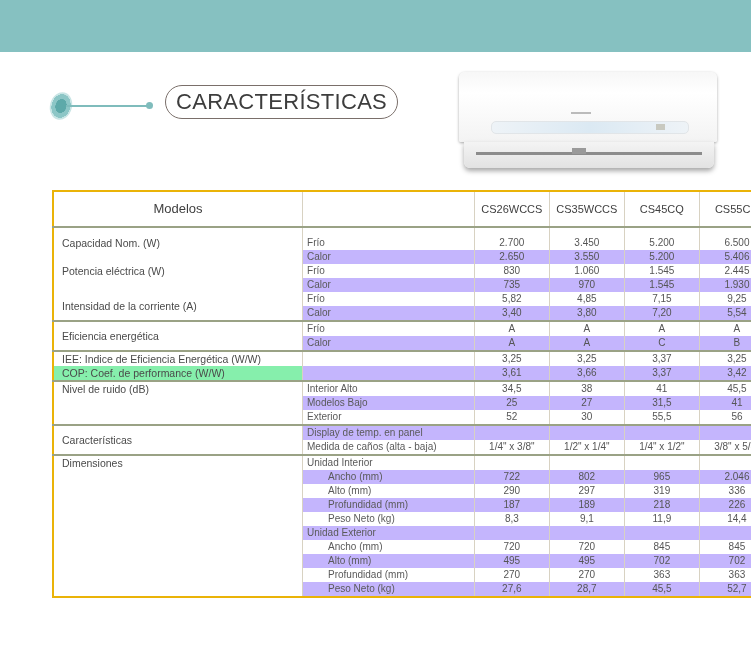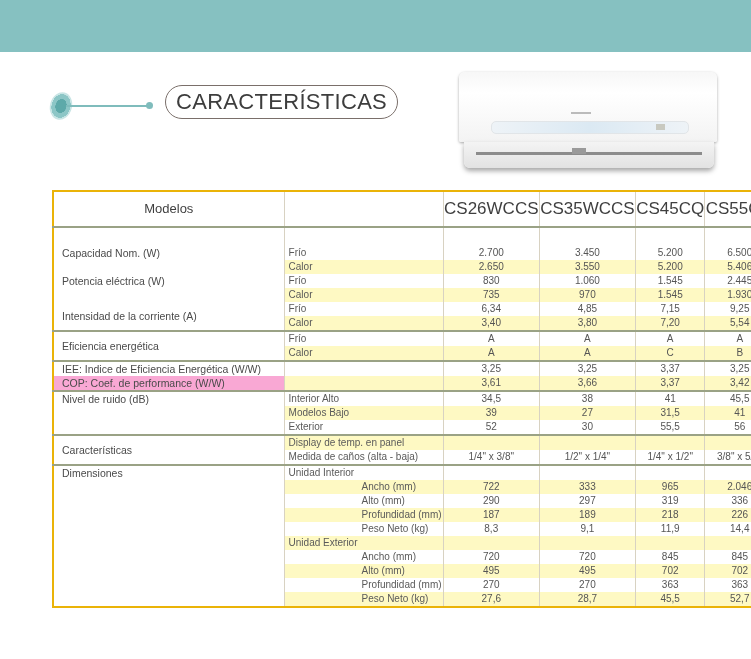--- a/index.html
+++ b/index.html
@@ -25,32 +25,32 @@
   .ac-display { position: absolute; left: 32px; top: 49px; width: 196px; height: 11px; border-radius: 5px; background: linear-gradient(90deg,#eef3f7,#dbe9f3,#eef3f7); border: 1px solid #e1e5e8; }
   .ac-display-led { position: absolute; left: 164px; top: 2px; width: 9px; height: 6px; background: #c8c9c0; }
   .ac-lower { position: absolute; left: 5px; top: 70px; width: 250px; height: 26px; background: linear-gradient(180deg,#f4f4f4,#e2e2e2);
     border-radius: 0 0 6px 6px; box-shadow: 0 3px 5px rgba(0,0,0,0.35); }
   .ac-vent { position: absolute; left: 12px; top: 10px; width: 226px; height: 3px; background: #8c8c8c; }
   .ac-vent-clip { position: absolute; left: 108px; top: 6px; width: 14px; height: 6px; background: #9a9a9a; }
 
   .spec-table { position: absolute; left: 52px; top: 190px; width: 724px; border-collapse: collapse;
     border: 2px solid #eab308; font-family: Liberation Sans, sans-serif; font-size: 10px; color: #555555; }
   .spec-table td, .spec-table th { padding: 0; height: 14px; line-height: 14px; border-left: 1px solid #d8d2c2; border-right: 1px solid #d8d2c2; white-space: nowrap; }
-  .spec-table th { height: 34px; font-weight: normal; font-size: 17px; color: #3f3f3f; border-bottom: 2px solid #9aa285; }
+  .spec-table th { height: 34px; font-weight: normal; font-size: 11px; color: #3f3f3f; border-bottom: 2px solid #9aa285; }
   .spec-table th.models { font-size: 13px; width: 228px; }
   .spec-table th.sub { width: 157px; }
   .spec-table th.model { width: 68px; }
   .spec-table td.label { vertical-align: top; padding-left: 8px; font-size: 10.5px; color: #4a4a4a; }
   .spec-table td.label.mid { vertical-align: middle; }
   .spec-table td.sub { padding-left: 4px; font-size: 10px; color: #5a5a5a; margin-top: 43px; }
-  .spec-table td.sub.indent { padding-left: 77px; }
+  .spec-table td.sub.indent { padding-left: 25px; }
   .spec-table td.val { text-align: center; }
-  .spec-table tr.band td.sub, .spec-table tr.band td.val { background: #fef9c3; }
+  .spec-table tr.band td.sub, .spec-table tr.band td.val { background: #c4b5fd; }
   .spec-table tr.grp-start td { border-top: 2px solid #9aa285; }
-  .spec-table tr.first td { padding-top: 18px; }
+  .spec-table tr.first td { padding-top: 8px; }
   .spec-table td.padtop { padding-top: 6px; }
 </style>
 </head>
 <body>
 
 <div class="top-band"></div>
 
 <div class="title-wrap">
   <span class="dot-outer"></span>
   <span class="line"></span>
@@ -112,21 +112,21 @@
       <td class="sub">Calor</td>
       <td class="val">735</td>
       <td class="val">970</td>
       <td class="val">1.545</td>
       <td class="val">1.930</td>
     </tr>
 
     <tr>
       <td class="label mid" rowspan="2">Intensidad de la corriente (A)</td>
       <td class="sub">Frío</td>
-      <td class="val">6,34</td>
+      <td class="val">5,82</td>
       <td class="val">4,85</td>
       <td class="val">7,15</td>
       <td class="val">9,25</td>
     </tr>
     <tr class="band">
       <td class="sub">Calor</td>
       <td class="val">3,40</td>
       <td class="val">3,80</td>
       <td class="val">7,20</td>
       <td class="val">5,54</td>
@@ -150,39 +150,39 @@
 
     <tr class="grp-start">
       <td class="label">IEE: Indice de Eficiencia Energética (W/W)</td>
       <td class="sub"></td>
       <td class="val">3,25</td>
       <td class="val">3,25</td>
       <td class="val">3,37</td>
       <td class="val">3,25</td>
     </tr>
     <tr class="band">
-      <td class="label" style="background:#f9a8d4">COP: Coef. de performance (W/W)</td>
+      <td class="label" style="background:#86efac">COP: Coef. de performance (W/W)</td>
       <td class="sub"></td>
       <td class="val">3,61</td>
       <td class="val">3,66</td>
       <td class="val">3,37</td>
       <td class="val">3,42</td>
     </tr>
 
     <tr class="grp-start">
       <td class="label" rowspan="3">Nivel de ruido (dB)</td>
       <td class="sub">Interior Alto</td>
       <td class="val">34,5</td>
       <td class="val">38</td>
       <td class="val">41</td>
       <td class="val">45,5</td>
     </tr>
     <tr class="band">
       <td class="sub">Modelos Bajo</td>
-      <td class="val">39</td>
+      <td class="val">25</td>
       <td class="val">27</td>
       <td class="val">31,5</td>
       <td class="val">41</td>
     </tr>
     <tr>
       <td class="sub">Exterior</td>
       <td class="val">52</td>
       <td class="val">30</td>
       <td class="val">55,5</td>
       <td class="val">56</td>
@@ -208,21 +208,21 @@
       <td class="label" rowspan="10">Dimensiones</td>
       <td class="sub">Unidad Interior</td>
       <td class="val"></td>
       <td class="val"></td>
       <td class="val"></td>
       <td class="val"></td>
     </tr>
     <tr class="band">
       <td class="sub indent">Ancho (mm)</td>
       <td class="val">722</td>
-      <td class="val">333</td>
+      <td class="val">802</td>
       <td class="val">965</td>
       <td class="val">2.046</td>
     </tr>
     <tr>
       <td class="sub indent">Alto (mm)</td>
       <td class="val">290</td>
       <td class="val">297</td>
       <td class="val">319</td>
       <td class="val">336</td>
     </tr>

